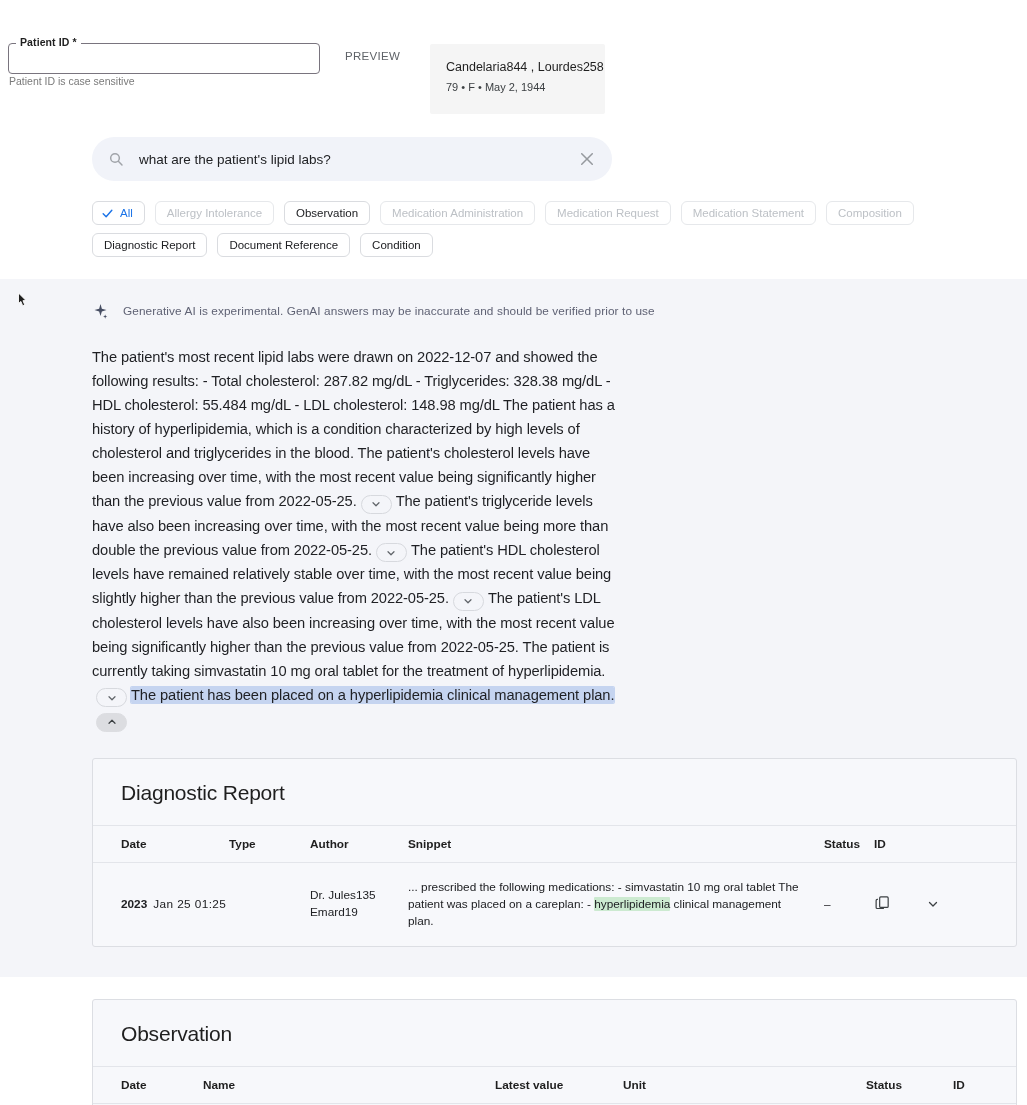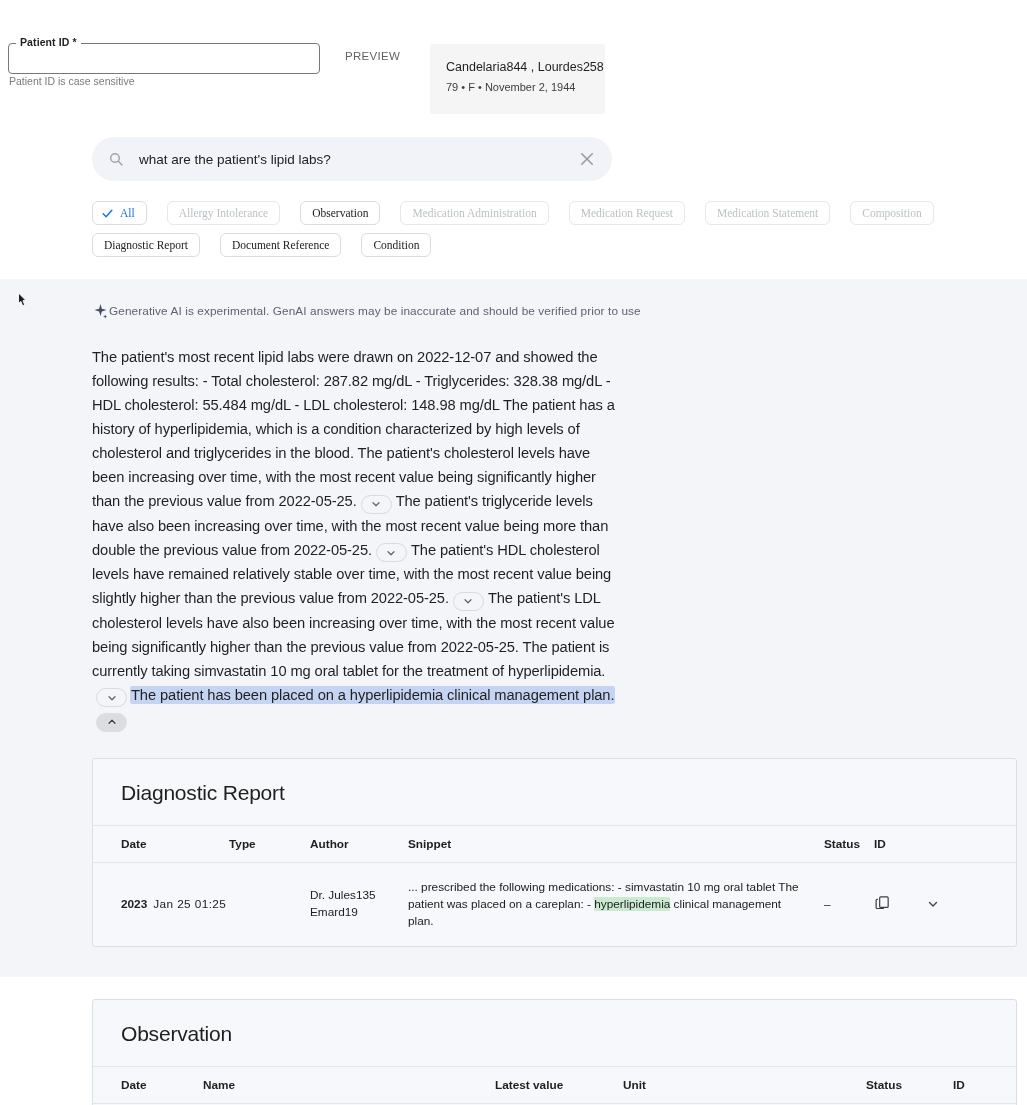--- a/index.html
+++ b/index.html
@@ -76,21 +76,21 @@
     font-family: "Liberation Sans", sans-serif;
   }
   .search-clear {
     margin-right: 16px; width: 18px; height: 18px;
     flex: none; cursor: pointer; opacity: .62;
   }
 
   
   .chips {
     position: relative; margin: 26px 0 0 92px; width: 920px;
-    display: flex; flex-wrap: wrap; gap: 8px 20px; font-family: Liberation Serif, serif;
+    display: flex; flex-wrap: wrap; gap: 8px 10px;
   }
   .chip {
     height: 24px; padding: 0 11px;
     border: 1px solid #dadce0; border-radius: 6px;
     background: #ffffff; color: #202124;
     font-size: 11.5px; line-height: 22px; white-space: nowrap;
     display: inline-flex; align-items: center; cursor: pointer;
   }
   .chip.disabled { color: #bdc1c6; border-color: #e6e8eb; cursor: default; }
   .chip.all { color: #1a73e8; border-color: #dadce0; padding-left: 8px; }
@@ -99,21 +99,21 @@
   
   .ai-panel {
     margin-top: 22px; background: #f4f5f9;
     padding: 22px 0 30px 0; position: relative;
   }
   .ai-disclaimer {
     display: flex; align-items: center; margin-left: 92px; height: 20px;
   }
   .ai-spark { width: 17px; height: 17px; flex: none; }
   .ai-disclaimer-text {
-    font-size: 11.8px; color: #5f6274; letter-spacing: .1px;
+    margin-left: 14px; font-size: 11.8px; color: #5f6274; letter-spacing: .1px;
   }
 
   .ai-answer {
     margin: 24px 14px 0 92px; width: 530px;
     font-size: 14.7px; line-height: 24px; color: #1f2024;
     letter-spacing: -.1px;
   }
   .ai-answer .hl {
     background: #c5d4f0; border-radius: 1px;
     box-shadow: 0 0 0 1px #c5d4f0;
@@ -170,21 +170,21 @@
   <div class="patient-field">
     <div class="field-box"></div>
     <div class="field-legend">Patient ID *</div>
   </div>
   <div class="field-helper">Patient ID is case sensitive</div>
 
   <div class="preview-label">PREVIEW</div>
 
   <div class="preview-card">
     <div class="preview-name">Candelaria844 , Lourdes258</div>
-    <div class="preview-meta">79 • F • November 2, 1944</div>
+    <div class="preview-meta">79 • F • May 2, 1944</div>
   </div>
 </div>
 
 <div class="search-wrap">
   <div class="search-bar">
     <span class="search-icon">
       <svg viewBox="0 0 24 24" width="16" height="16" fill="none" stroke="#5f6368" stroke-width="2.2">
         <circle cx="10.5" cy="10.5" r="6.5"></circle>
           <line x1="15.5" y1="15.5" x2="21" y2="21" stroke-linecap="round"></line>
       </svg>

